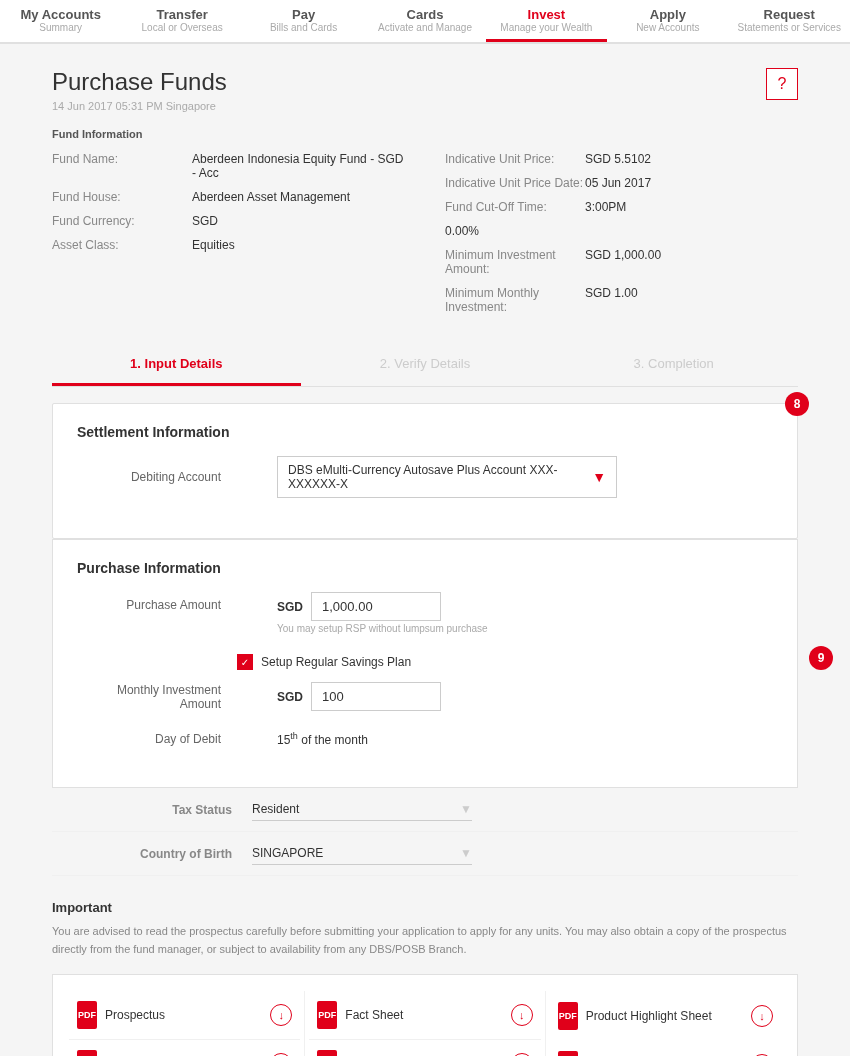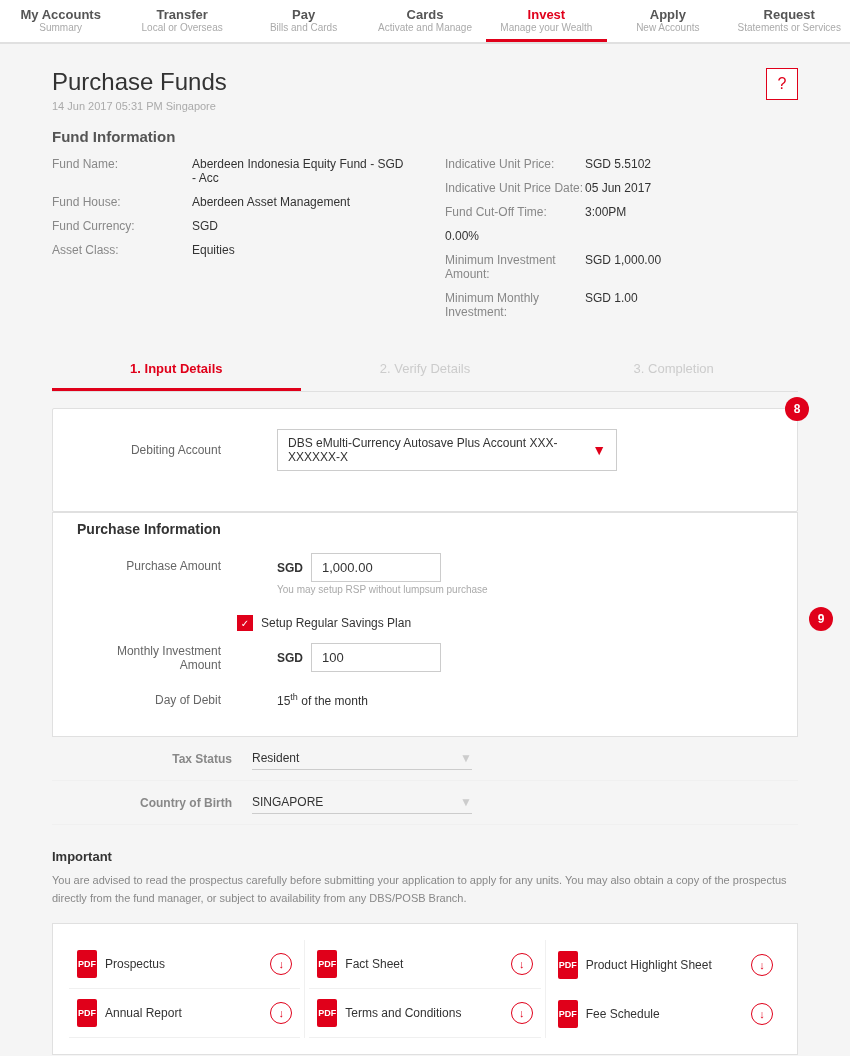--- a/index.html
+++ b/index.html
@@ -76,21 +76,21 @@
       height: 32px;
       font-size: 16px;
       cursor: pointer;
       display: flex;
       align-items: center;
       justify-content: center;
     }
 
     
     .section-title {
-      font-size: 15px;
+      font-size: 11px;
       font-weight: 600;
       color: #555;
       margin-bottom: 12px;
     }
 
     .fund-info-grid {
       display: flex;
       gap: 40px;
       margin-bottom: 20px;
     }
@@ -184,21 +184,21 @@
     }
     .form-control-select .chevron {
       color: #e0001a;
       font-size: 14px;
     }
 
     
     .purchase-box {
       background: #fff;
       border: 1px solid #e0e0e0;
-      padding: 8px 24px;
+      padding: 20px 24px;
       margin-top: 0;
       position: relative;
     }
     .purchase-title {
       font-size: 14px;
       font-weight: 600;
       color: #333;
       margin-bottom: 16px;
     }
     .input-group {
@@ -482,20 +482,21 @@
     <div class="step inactive">
       <span>2. Verify Details</span>
     </div>
     <div class="step inactive">
       <span>3. Completion</span>
     </div>
   </div>
 
   <div class="settlement-box relative">
     <span class="badge badge-8">8</span>
+    <div class="settlement-title">Settlement Information</div>
     <div class="form-row">
       <span class="form-label">Debiting Account</span>
       <div class="form-control-select">
         <span>DBS eMulti-Currency Autosave Plus Account  XXX-XXXXXX-X</span>
         <span class="chevron">▼</span>
       </div>
     </div>
   </div>
 
   <div class="purchase-box relative">

